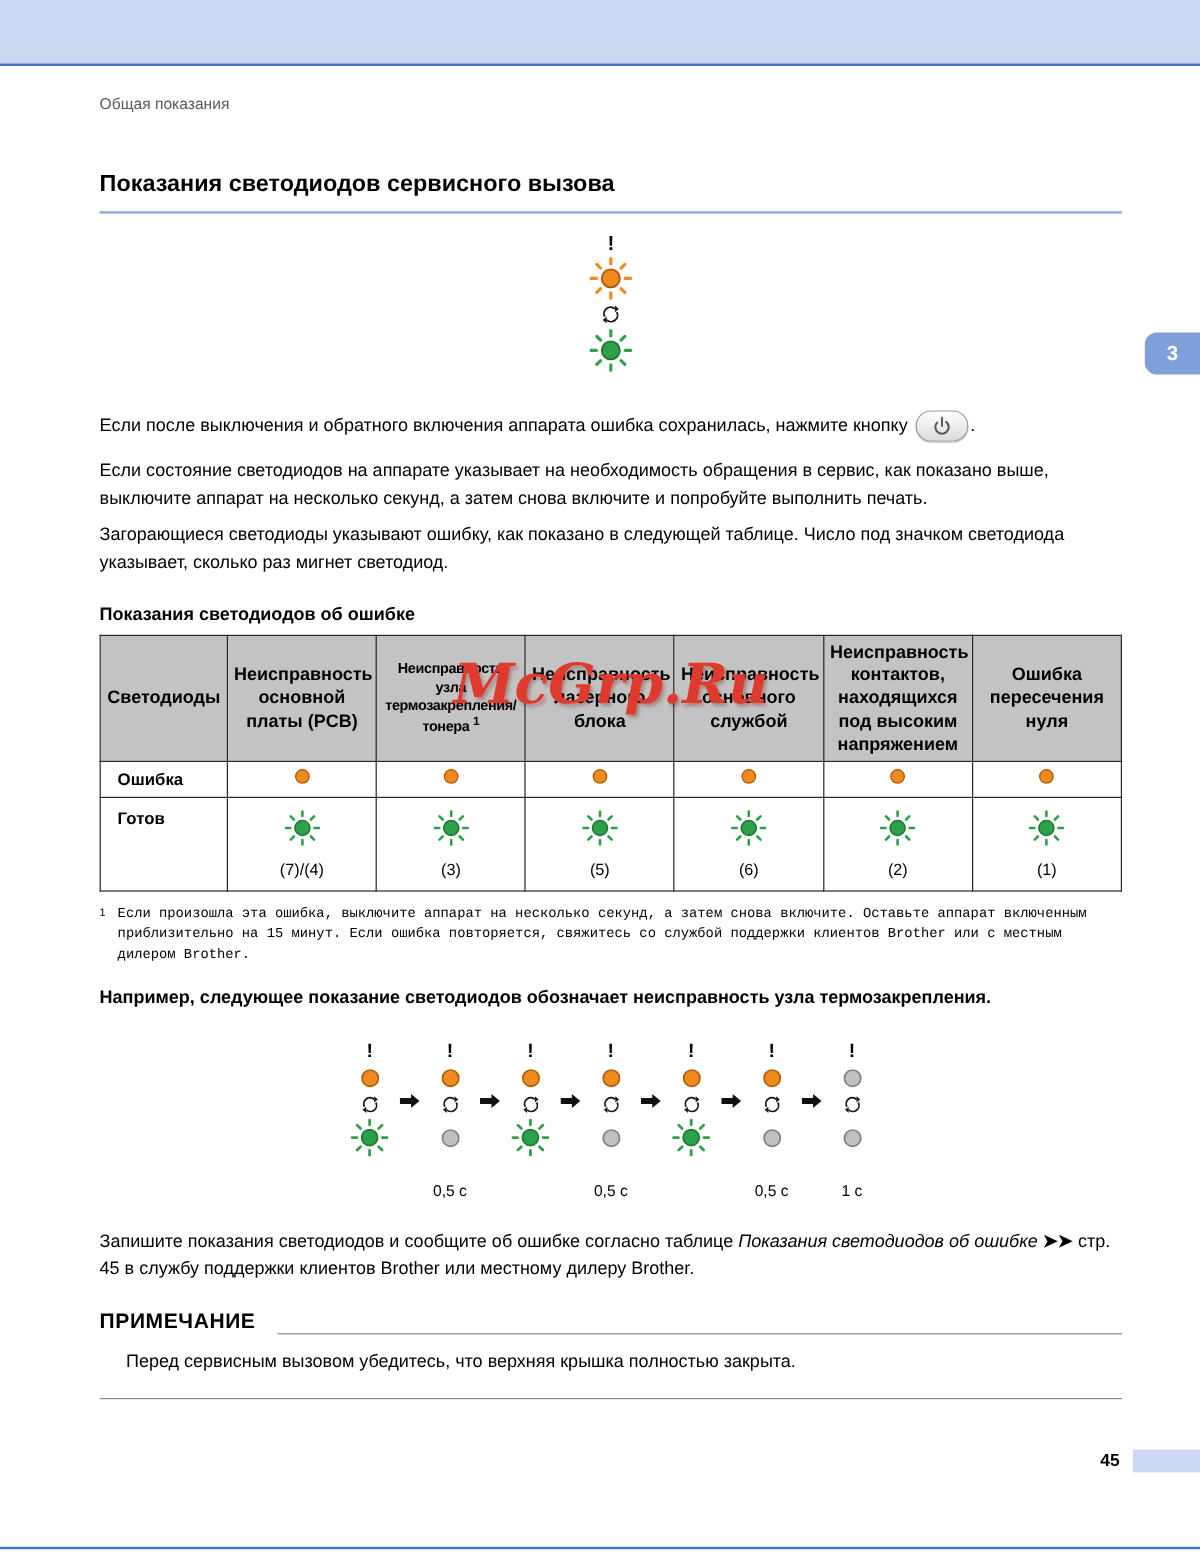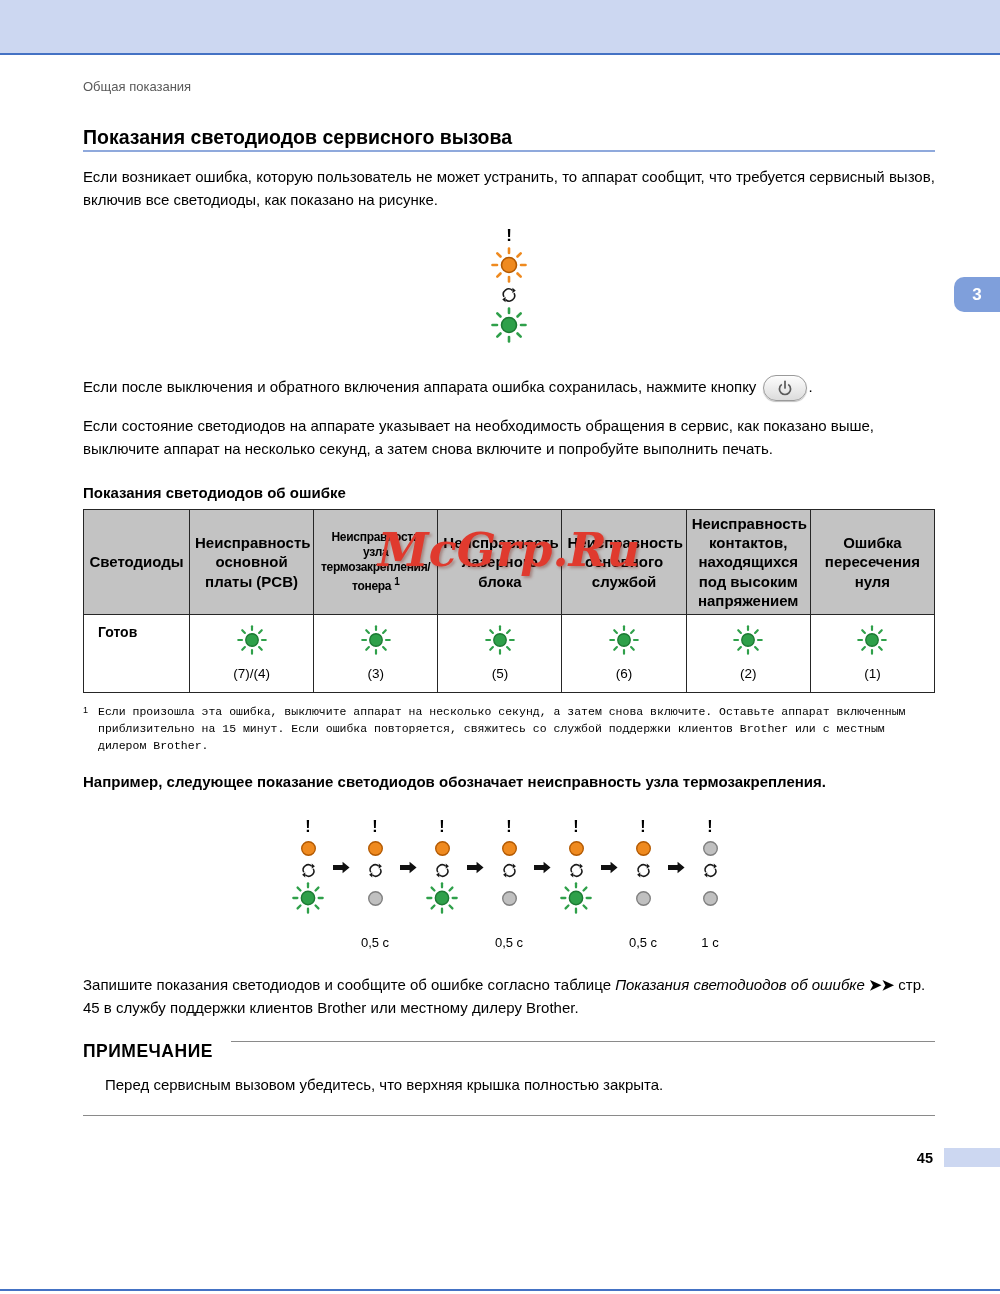--- a/index.html
+++ b/index.html
@@ -11,21 +11,21 @@
   }
   *{box-sizing:border-box;}
   html,body{margin:0;padding:0;}
   body{
     width:1000px;height:1294px;position:relative;overflow:hidden;background:#fff;
     font-family:"Liberation Sans", sans-serif;color:#000;
   }
   .topband{height:55px;background:var(--band-blue);border-bottom:2px solid var(--rule-blue);}
   .page-inner{padding:0 65px 0 83px;}
   .breadcrumb{margin-top:24px;font-size:13px;color:#595959;}
-  .doc-title{margin:32px 0 0 0;font-size:19.5px;font-weight:bold;padding-bottom:1px;border-bottom:2px solid var(--title-rule);}
+  .doc-title{margin:48px 0 0 0;font-size:19.5px;font-weight:bold;padding-bottom:11px;border-bottom:2px solid var(--title-rule);}
   .body-text{font-size:15px;line-height:1.5;margin:14px 0 0 0;}
   .mt-lg{margin-top:32px;}
   .mt-sm{margin-top:8px;}
 
   
   .service-figure{display:flex;flex-direction:column;align-items:center;margin:14px auto 6px auto;width:60px;}
   .excl{font-weight:bold;font-size:17px;line-height:1;margin-bottom:3px;}
   .gap-xs{margin-top:3px;}
 
   
@@ -74,28 +74,28 @@
   .led-gray{--fill:var(--led-gray);--stroke:var(--led-gray-dark);}
   .blink-green{--ray:var(--led-green);--fill:var(--led-green);--stroke:var(--led-green-dark);}
   .blink-orange{--ray:var(--led-orange);--fill:var(--led-orange);--stroke:var(--led-orange-dark);}
 
   
   .closing i{font-style:italic;}
   .closing .arrows{font-weight:bold;}
 
   
   .note{margin-top:22px;}
-  .note-head{display:flex;align-items:flex-start;}
+  .note-head{display:flex;align-items:flex-end;}
   .note-head h2{margin:0;font-size:17.5px;font-weight:bold;letter-spacing:.5px;}
   .note-rule{flex:1;border-top:1px solid #8a8a8a;margin-left:18px;}
   .note p{margin:12px 0 0 22px;font-size:15px;line-height:1.5;}
   .note-bottom-rule{border-top:1px solid #8a8a8a;margin-top:18px;}
 
   
-  .footer{position:absolute;top:1148px;right:0;display:flex;align-items:center;}
+  .footer{position:absolute;top:1208px;right:0;display:flex;align-items:center;}
   .page-num{font-weight:bold;font-size:14.5px;margin-right:11px;}
   .footer-strip{width:56px;height:19px;background:var(--band-blue);}
   .bottom-rule{position:absolute;bottom:3px;left:0;right:0;border-top:2px solid var(--rule-blue);}
 </style>
 </head>
 <body>
 
 <svg width="0" height="0" style="position:absolute" aria-hidden="true">
   <defs>
     <symbol id="sym-led-blink" viewBox="0 0 36 36">
@@ -137,21 +137,20 @@
 <div class="chapter-tab">
   <span>3</span>
 </div>
 
 <div class="page-inner">
 
   <div class="breadcrumb">Общая показания</div>
 
   <h1 class="doc-title">Показания светодиодов сервисного вызова</h1>
 
-  <p class="body-text">Если возникает ошибка, которую пользователь не может устранить, то аппарат сообщит, что требуется сервисный вызов, включив все светодиоды, как показано на рисунке.</p>
 
   <figure class="service-figure" style="margin-top:16px;">
     <div class="excl">!</div>
     <svg class="blink-orange" width="36" height="36" viewBox="0 0 36 36">
         <use href="#sym-led-blink"></use>
       </svg>
     <svg class="gap-xs" width="18" height="18" viewBox="0 0 24 24">
         <use href="#sym-toner"></use>
       </svg>
     <svg class="blink-green gap-xs" width="36" height="36" viewBox="0 0 36 36">
@@ -163,20 +162,21 @@
     <span>Если после выключения и обратного включения аппарата ошибка сохранилась, нажмите кнопку</span>
     <span class="power-btn">
       <svg width="18" height="18" viewBox="0 0 20 20">
           <use href="#sym-power"></use>
         </svg>
     </span><span>.</span>
   </p>
 
   <p class="body-text">Если состояние светодиодов на аппарате указывает на необходимость обращения в сервис, как показано выше, выключите аппарат на несколько секунд, а затем снова включите и попробуйте выполнить печать.</p>
 
+  <p class="body-text mt-sm">Загорающиеся светодиоды указывают ошибку, как показано в следующей таблице. Число под значком светодиода указывает, сколько раз мигнет светодиод.</p>
 
   <div class="table-caption">Показания светодиодов об ошибке</div>
 
   <div class="table-wrap">
     <div class="watermark">McGrp.Ru</div>
     <table class="led-table">
       <colgroup>
         <col style="width:106px">
           <col>
           <col>
@@ -190,20 +190,41 @@
           <th>Светодиоды</th>
           <th>Неисправность основной платы (PCB)</th>
           <th class="th-fuser"><span>Неисправность узла термозакрепления/тонера</span>&nbsp;<sup>1</sup></th>
           <th>Неисправность лазерного блока</th>
           <th>Неисправность основного службой</th>
           <th>Неисправность контактов, находящихся под высоким напряжением</th>
           <th>Ошибка пересечения нуля</th>
         </tr>
       </thead>
       <tbody>
+        <tr class="row-error">
+          <td class="row-label">Ошибка</td>
+          <td><svg class="led-orange" width="14" height="14" viewBox="0 0 20 20">
+                <use href="#sym-led"></use>
+              </svg></td>
+          <td><svg class="led-orange" width="14" height="14" viewBox="0 0 20 20">
+                <use href="#sym-led"></use>
+              </svg></td>
+          <td><svg class="led-orange" width="14" height="14" viewBox="0 0 20 20">
+                <use href="#sym-led"></use>
+              </svg></td>
+          <td><svg class="led-orange" width="14" height="14" viewBox="0 0 20 20">
+                <use href="#sym-led"></use>
+              </svg></td>
+          <td><svg class="led-orange" width="14" height="14" viewBox="0 0 20 20">
+                <use href="#sym-led"></use>
+              </svg></td>
+          <td><svg class="led-orange" width="14" height="14" viewBox="0 0 20 20">
+                <use href="#sym-led"></use>
+              </svg></td>
+        </tr>
         <tr class="row-ready">
           <td class="row-label">Готов</td>
           <td><svg class="blink-green" width="30" height="30" viewBox="0 0 36 36">
                 <use href="#sym-led-blink"></use>
               </svg><div class="count">(7)/(4)</div></td>
           <td><svg class="blink-green" width="30" height="30" viewBox="0 0 36 36">
                 <use href="#sym-led-blink"></use>
               </svg><div class="count">(3)</div></td>
           <td><svg class="blink-green" width="30" height="30" viewBox="0 0 36 36">
                 <use href="#sym-led-blink"></use>

